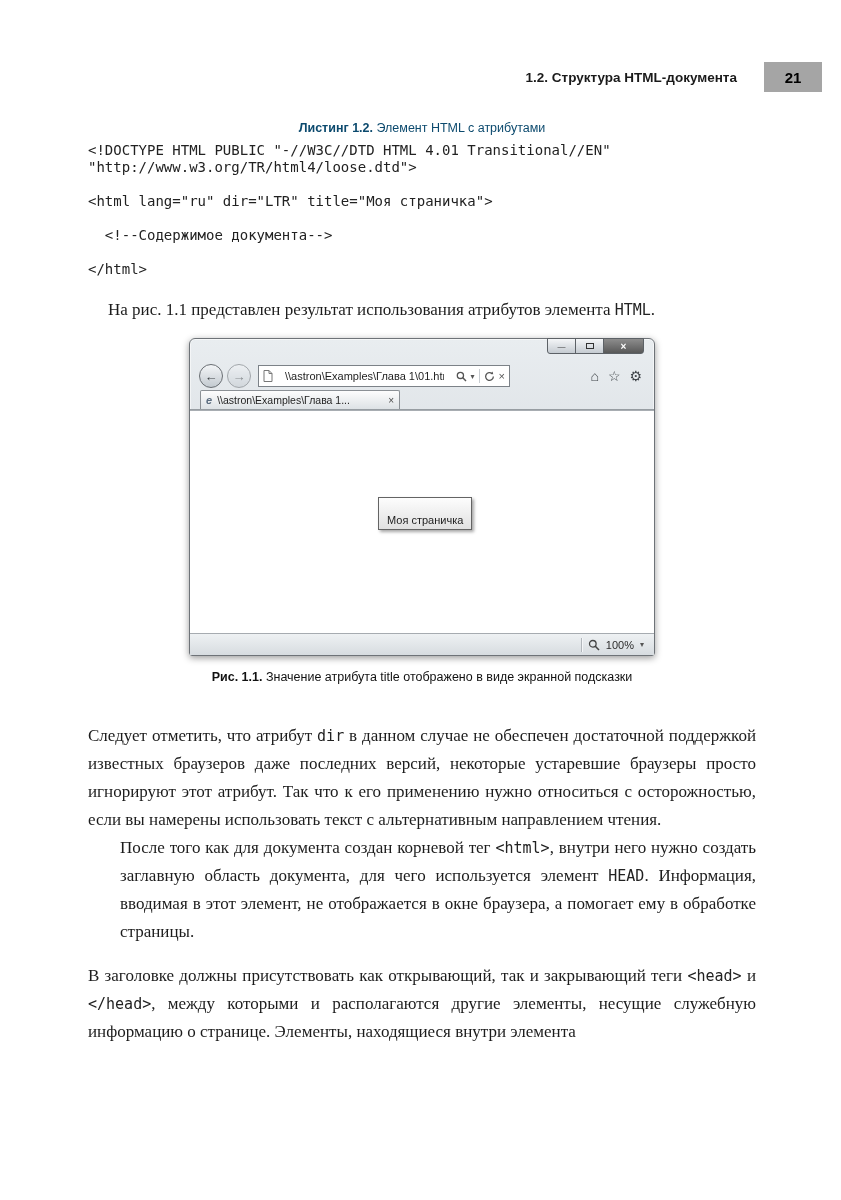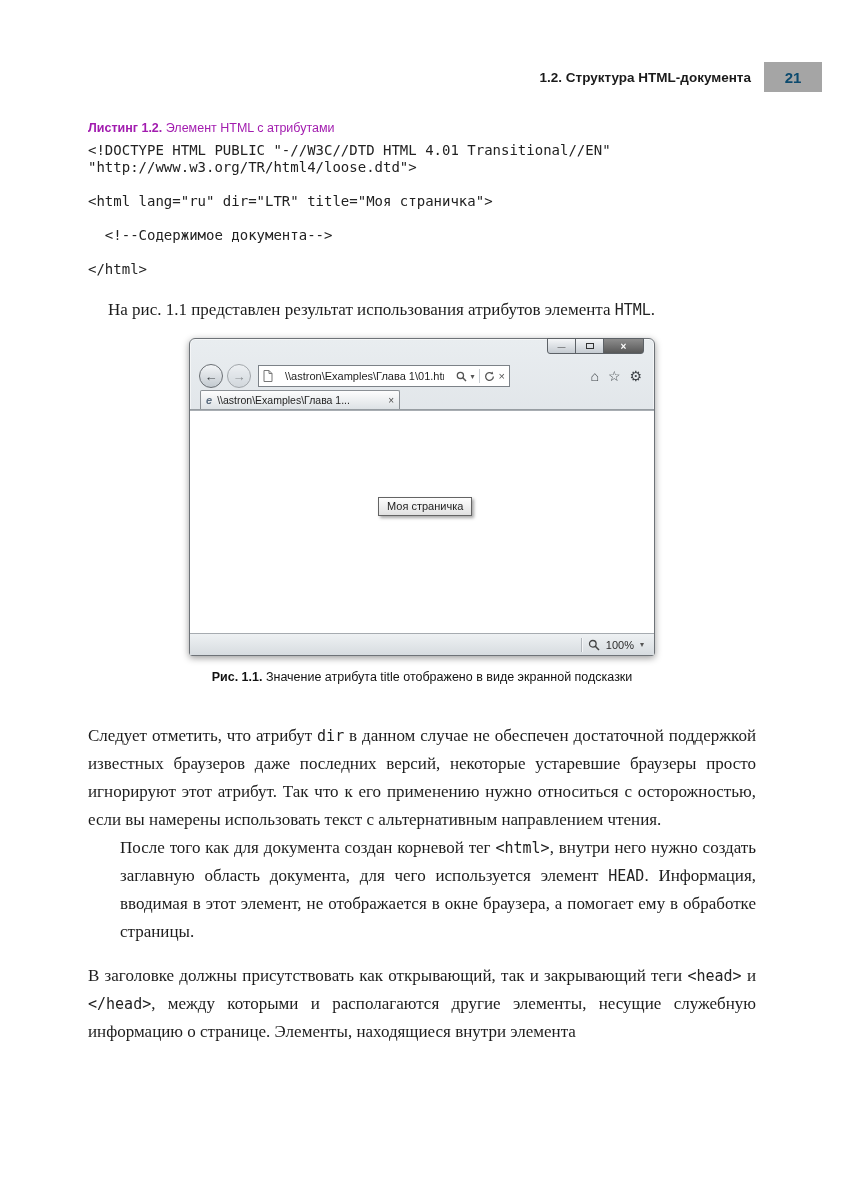--- a/index.html
+++ b/index.html
@@ -4,39 +4,40 @@
 <style>
   * { margin:0; padding:0; box-sizing:border-box; }
   html,body { background:#ffffff; }
   body {
     width:841px; height:1200px; position:relative; overflow:hidden;
     font-family:"Liberation Serif", serif; color:#1c1c1c;
   }
   
   .header {
     position:absolute; top:62px; left:0; right:19px; height:30px;
-    display:flex; justify-content:flex-end; align-items:center; gap:13px;
+    display:flex; justify-content:flex-end; align-items:center; gap:27px;
   }
   .header-title {
     font-family:"Liberation Sans", sans-serif; font-weight:bold;
     font-size:13.5px; color:#1a1a1a;
   }
   .page-num-box {
     width:58px; height:30px; background:#a5a5a5;
     display:flex; align-items:center; justify-content:center;
   }
   .page-num {
     font-family:"Liberation Sans", sans-serif; font-weight:bold;
-    font-size:15px; color:#0c4a6e;
+    font-size:15px; color:#000000;
   }
   
   .content { position:absolute; top:121px; left:88px; width:668px; }
   .listing-caption {
-    font-family:"Liberation Sans", sans-serif; font-size:12.5px; color:#a21caf;
+    font-family:"Liberation Sans", sans-serif; font-size:12.5px; color:#0c4a6e;
     margin-bottom:7px;
+    text-align:center;
   }
   .listing-caption b { font-weight:bold; }
   pre.code {
     font-family:"DejaVu Sans Mono", monospace; font-size:14px; line-height:17px;
     color:#222; margin:0 0 18px 0; white-space:pre;
   }
   .para {
     font-size:17px; line-height:28px; text-align:justify; color:#1c1c1c;
   }
   .inline-code, code.inline-code {
@@ -107,21 +108,21 @@
     display:flex; align-items:center; gap:5px; padding:0 5px;
     font-size:10.5px; color:#1f1f1f;
   }
   .ie-logo { font-weight:bold; font-style:italic; font-size:11px; color:#5c6d80; }
   .tab-title { white-space:nowrap; overflow:hidden; }
   .tab-close { margin-left:auto; font-size:10px; color:#4c4c4c; }
   .browser-content { flex:1; background:#fff; border-top:1px solid #a8adb2; position:relative; }
   .tooltip {
     position:absolute; left:188px; top:86px;
     border:1px solid #646464; background:linear-gradient(#fdfdfd,#e1e1e1);
-    padding:2px 8px 3px; font-size:11px; color:#1d1d1d; white-space:nowrap;
+    padding:16px 8px 3px; font-size:11px; color:#1d1d1d; white-space:nowrap;
     box-shadow:2px 2px 3px rgba(0,0,0,.35);
   }
   .status-bar {
     height:22px; background:linear-gradient(#eef1f3,#d7dce0);
     border-top:1px solid #a6abb0;
     display:flex; align-items:center; justify-content:flex-end;
     padding:4px 10px; gap:6px; font-size:11px; color:#2c2c2c;
   }
   .status-sep { width:1px; height:14px; background:#b2b7bc; box-shadow:1px 0 0 #f4f6f8; }
   .fig-caption {

